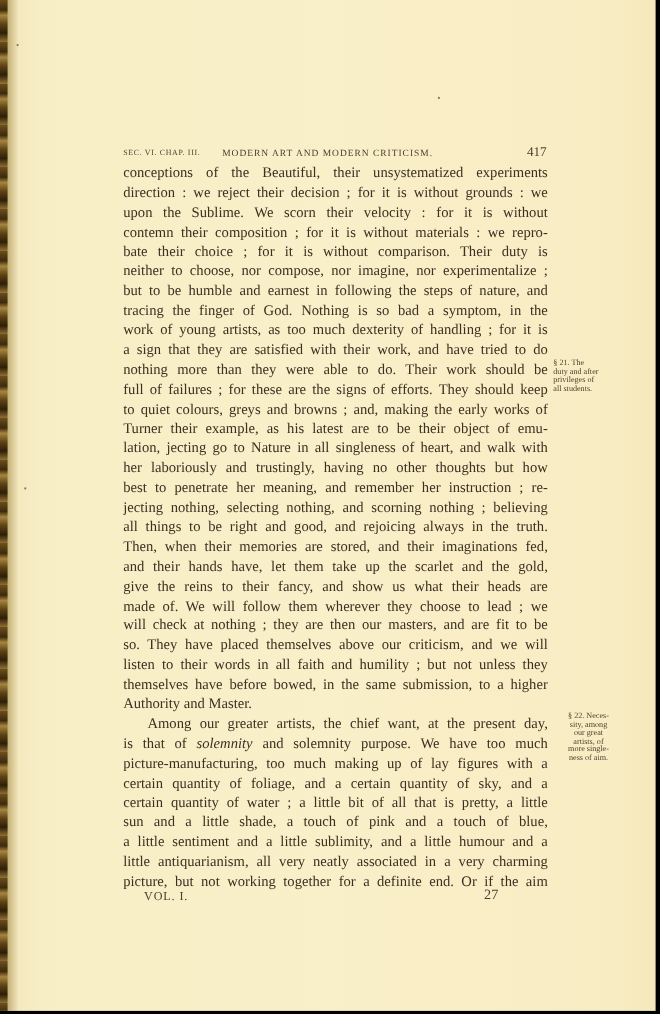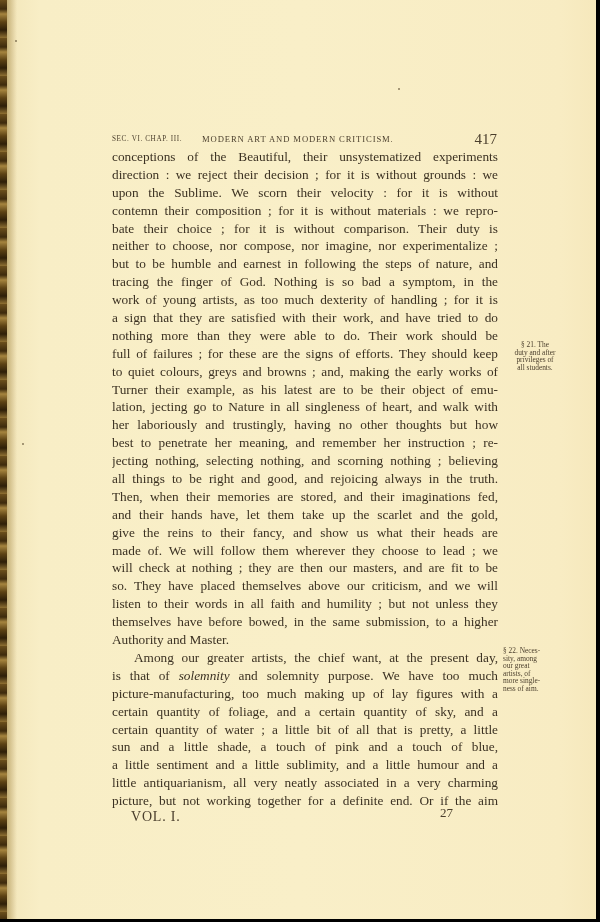--- a/index.html
+++ b/index.html
@@ -55,21 +55,21 @@
       position: absolute;
       left: 90px;
       top: 2px;
       font-size: 8.6px;
       letter-spacing: 0.9px;
     }
     .rh-pagenum {
       position: absolute;
       right: 0;
       top: -1px;
-      font-size: 15px;
+      font-size: 12px;
     }
     .body-text {
       position: absolute;
       left: 112px;
       top: 148px;
       width: 386px;
       font-family: "Liberation Serif", serif;
       font-size: 13.3px;
       line-height: 17.9px;
       color: #3b3122;
@@ -93,28 +93,28 @@
     }
     .margin-note {
       position: absolute;
       left: 503px;
       width: 64px;
       font-family: "Liberation Serif", serif;
       font-size: 7.4px;
       line-height: 7.6px;
       color: #4a3e2c;
     }
-    .note-1 { top: 341px; text-align: center; }
-    .note-2 { top: 647px; }
+    .note-1 { top: 326px; }
+    .note-2 { top: 647px; text-align: center; }
     .footer-vol {
       position: absolute;
       left: 131px;
       top: 809px;
       font-family: "Liberation Serif", serif;
-      font-size: 14px;
+      font-size: 11px;
       letter-spacing: 0.8px;
       color: #4a3e2c;
     }
     .footer-sig {
       position: absolute;
       left: 440px;
       top: 805px;
       font-family: "Liberation Serif", serif;
       font-size: 13px;
       color: #4a3e2c;

